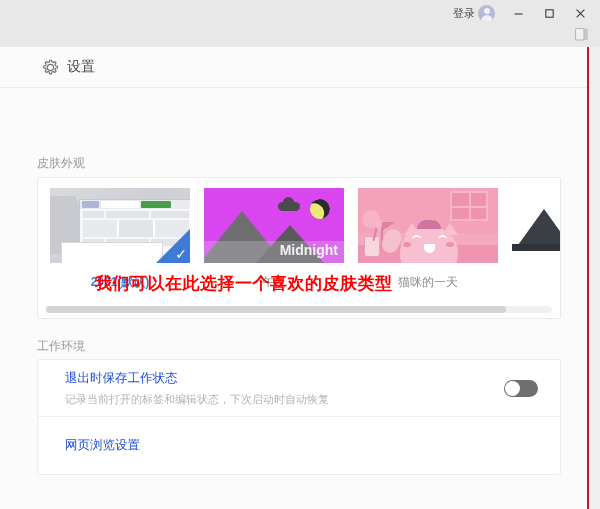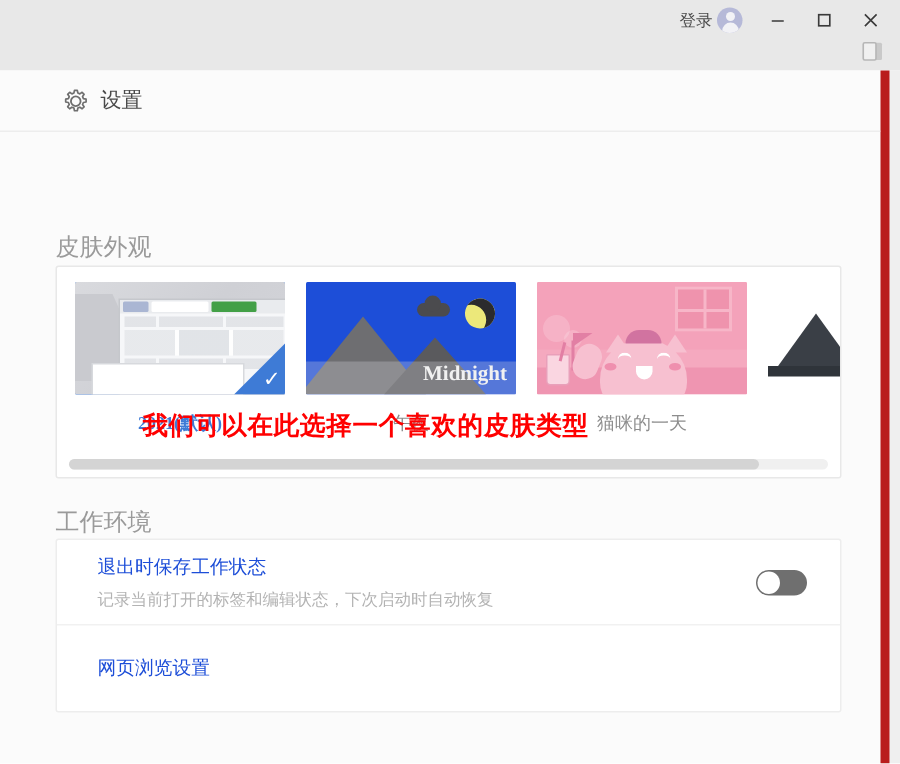--- a/index.html
+++ b/index.html
@@ -114,23 +114,22 @@
   .panel-toggle {
     position: absolute; right: 10px; top: 27px;
     width: 16px; height: 15px;
   }
 
   
   .content {
     position: absolute; left: 0; top: 47px;
     width: 587px; height: 462px;
     background: #fbfbfb;
-    border-right: 6px solid #b91c1c;
+    border-right: 2px solid #b91c1c;
     overflow: hidden;
-    font-family: Liberation Serif, serif;
   }
   .right-gutter {
     position: absolute; left: 588px; top: 47px;
     width: 12px; height: 462px;
     background: #efefef;
   }
 
   .page-header {
     position: absolute; left: 0; top: 0;
     width: 587px; height: 40px;
@@ -138,21 +137,21 @@
     border-bottom: 1px solid #ededed;
   }
   .gear-icon { margin-left: 42px; width: 17px; height: 17px; }
   .page-title {
     margin-left: 8px;
     font-size: 14px; color: #4a4a4a;
   }
 
   .section-label {
     position: absolute;
-    font-size: 16px;
+    font-size: 12px;
     color: #9a9a9a;
   }
   #skin-section-label { left: 37px; top: 108px; }
   #work-section-label { left: 37px; top: 291px; }
 
   
   .skins-panel {
     position: absolute; left: 37px; top: 130px;
     width: 522px; height: 140px;
     background: #ffffff;
@@ -239,21 +238,21 @@
   .mini-page {
     position: absolute; left: 12px; bottom: 0;
     width: 100px; height: 20px;
     background: #ffffff;
     box-shadow: 0 0 0 1px #d7d9dd;
   }
 
   
   .thumb-midnight {
     width: 100%; height: 100%;
-    background: #1d4ed8;
+    background: #d946ef;
     position: relative; overflow: hidden;
   }
   .mn-mount-a {
     position: absolute; left: -4px; bottom: 0;
     width: 0; height: 0;
     border-left: 42px solid transparent;
     border-right: 42px solid transparent;
     border-bottom: 52px solid #6e6e71;
   }
   .mn-mount-b {

